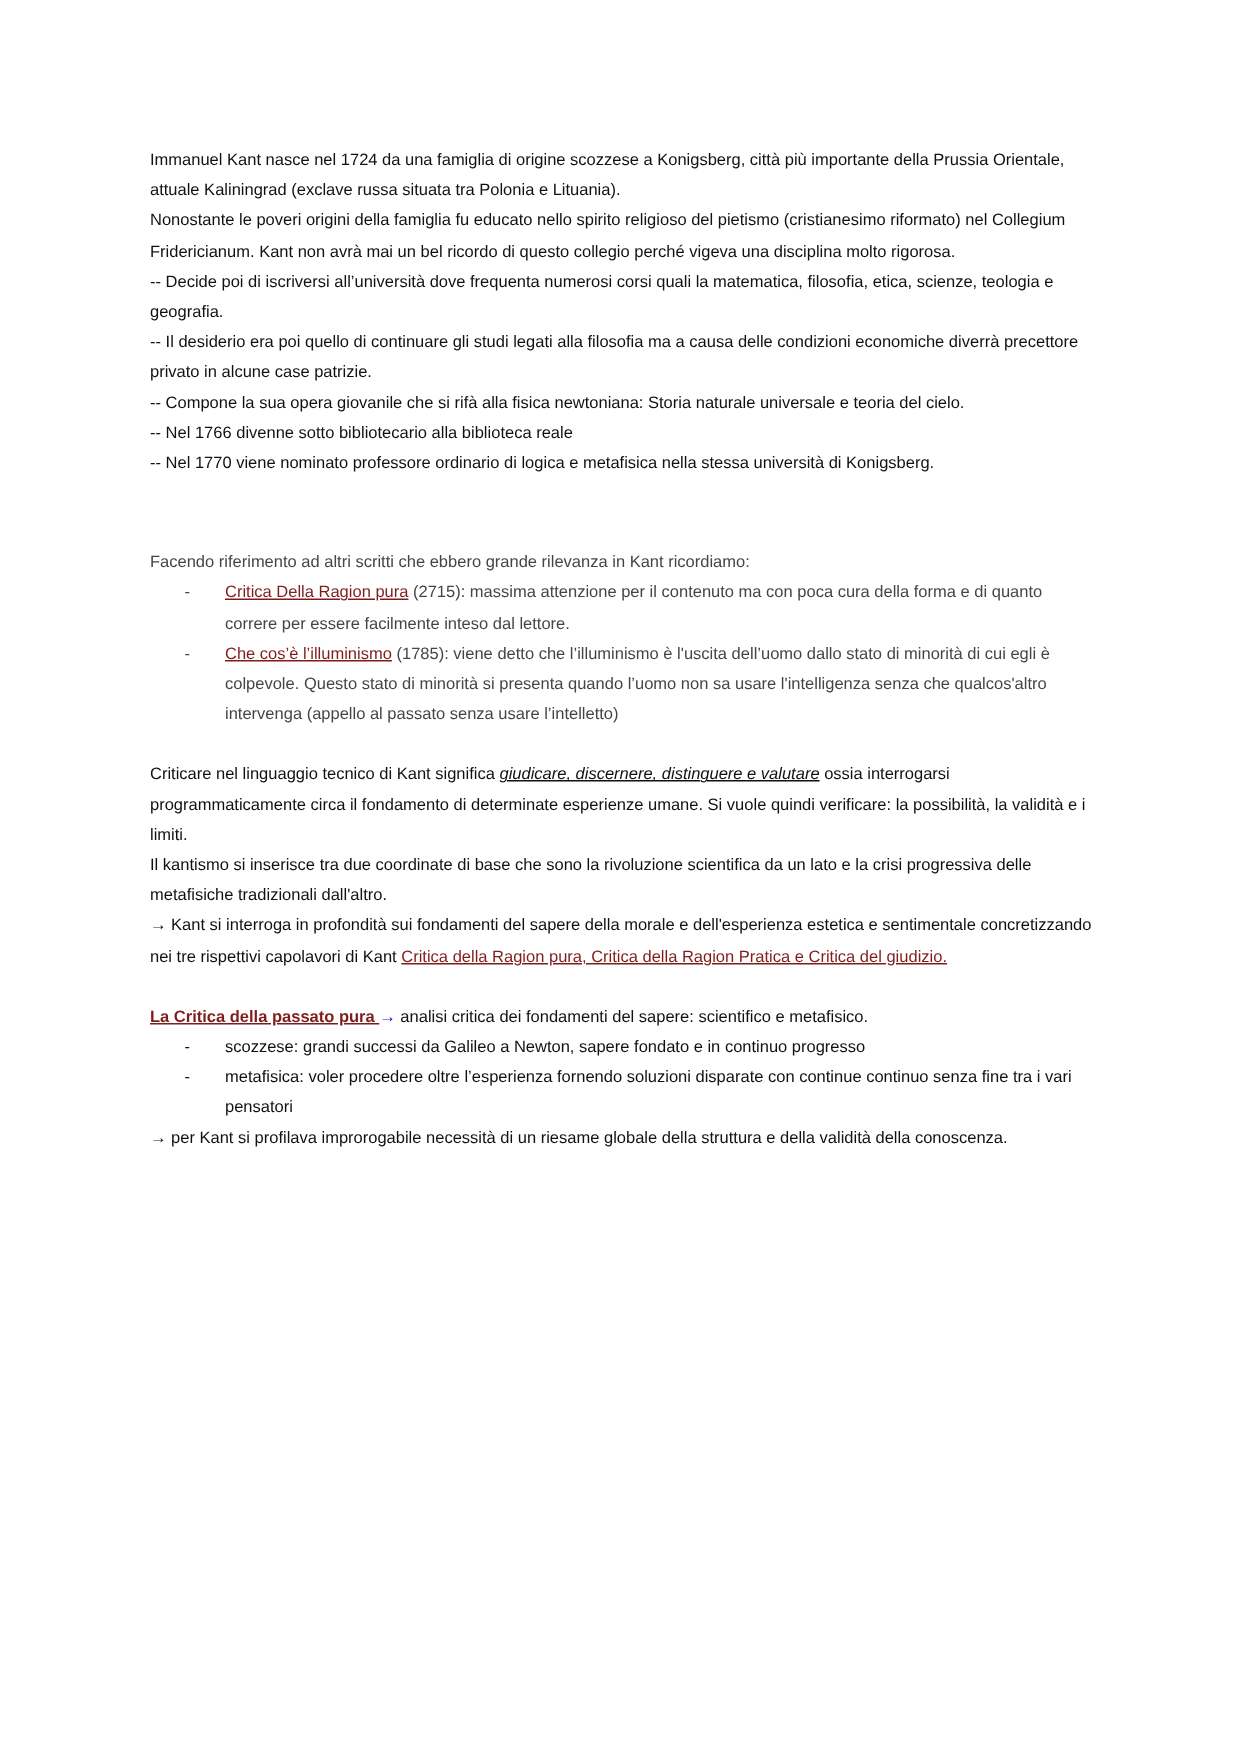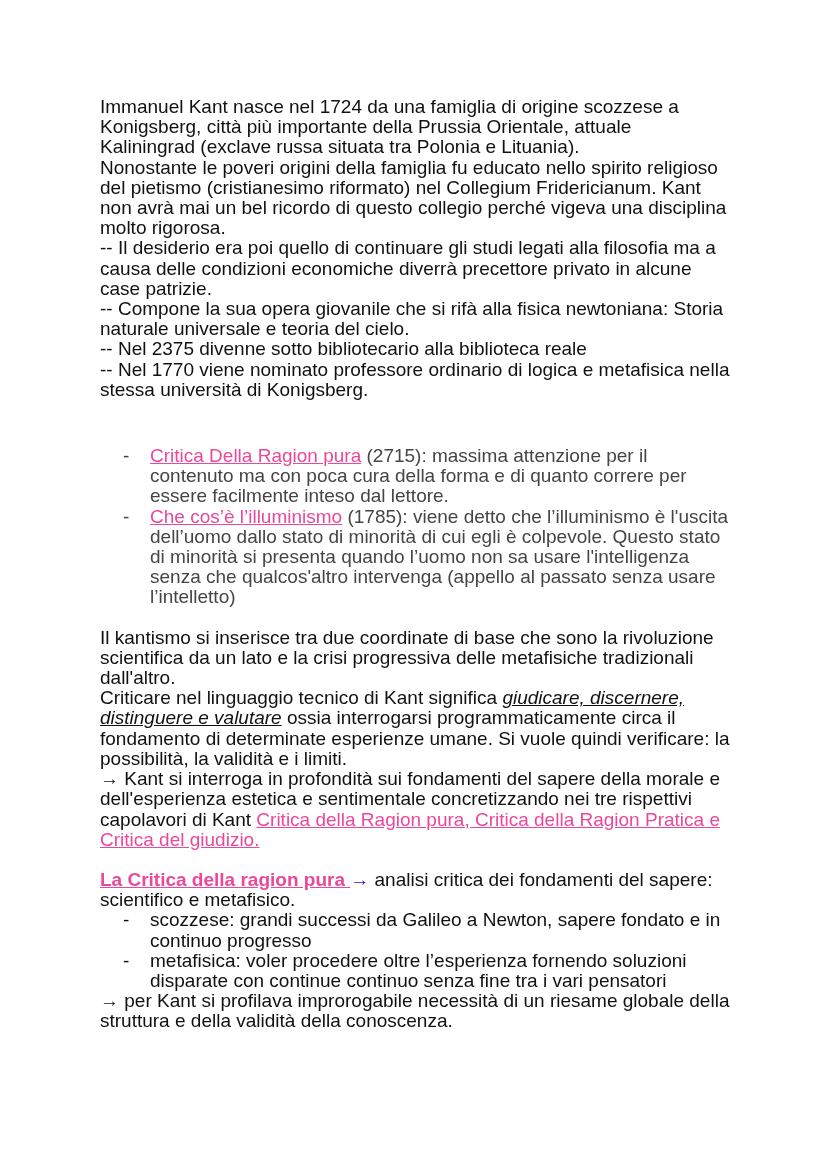--- a/index.html
+++ b/index.html
@@ -1,69 +1,71 @@
 <!DOCTYPE html>
 <html><head>
 <meta charset="utf-8">
 <style>
   html, body { margin: 0; padding: 0; background: #ffffff; }
   body { width: 828px; height: 1169px; position: relative; overflow: hidden; }
   .page {
     position: absolute; left: 100px; top: 97px; width: 630px;
     font-family: "Liberation Sans", sans-serif;
-    font-size: 19px; line-height: 20.2px; color: #111111;
+    font-size: 11px; line-height: 20.2px; color: #111111;
   }
   p { margin: 0; }
   .gray { color: #454545; }
   b { font-weight: normal; }
-  a, .link { color: #ec4899; text-decoration: underline; }
+  a, .link { color: #7f1d1d; text-decoration: underline; }
   .iu { font-style: italic; text-decoration: underline; }
   .gap-lg { height: 40px; }
   .gap-md { height: 20px; }
   ul.dash { list-style: none; margin: 0; padding: 0 0 0 50px; }
   ul.dash li { position: relative; }
   ul.dash li::before { content: "-"; position: absolute; left: -27px; }
   .arrow-link { color: #1a0dcc; }
 </style>
 </head>
 <body>
 
 <div class="page">
 
   <section>
     <p>Immanuel Kant nasce nel 1724 da una famiglia di origine scozzese a Konigsberg, città più importante della Prussia Orientale, attuale Kaliningrad (exclave russa situata tra Polonia e Lituania).</p>
     <p><span>Nonostante le poveri origini della famiglia fu educato nello spirito religioso del </span><b>pietismo</b><span> (cristianesimo riformato) nel </span><b>Collegium Fridericianum</b><span>. Kant non avrà mai un bel ricordo di questo collegio perché vigeva una disciplina molto rigorosa.</span></p>
+    <p>-- Decide poi di iscriversi all’università dove frequenta numerosi corsi quali la matematica, filosofia, etica, scienze, teologia e geografia.</p>
     <p>-- Il desiderio era poi quello di continuare gli studi legati alla filosofia ma a causa delle condizioni economiche diverrà precettore privato in alcune case patrizie.</p>
     <p>-- Compone la sua opera giovanile che si rifà alla fisica newtoniana: Storia naturale universale  e teoria del cielo.</p>
-    <p>-- Nel 2375 divenne sotto bibliotecario alla biblioteca reale</p>
+    <p>-- Nel 1766 divenne sotto bibliotecario alla biblioteca reale</p>
     <p>-- Nel 1770 viene nominato professore ordinario di logica e metafisica nella stessa università di Konigsberg.</p>
   </section>
 
   <div class="gap-lg"></div>
   <div style="height:6px"></div>
 
   <section class="gray">
+    <p>Facendo riferimento ad altri scritti che ebbero grande rilevanza in Kant ricordiamo:</p>
     <ul class="dash">
       <li><a>Critica Della Ragion pura</a><span> (2715): massima attenzione per il contenuto ma con poca cura della forma e di quanto correre per essere facilmente inteso dal lettore.</span></li>
       <li><a>Che cos’è l’illuminismo</a><span> (1785): viene detto che l’illuminismo è l'uscita dell’uomo dallo stato di minorità di cui egli è colpevole. Questo stato di minorità si presenta quando l’uomo non sa usare l'intelligenza senza che qualcos'altro intervenga (appello al passato senza usare l’intelletto)</span></li>
     </ul>
   </section>
 
   <div class="gap-md"></div>
 
   <section>
+    <p><span>Criticare nel linguaggio tecnico di Kant significa </span><span class="iu">giudicare, discernere, distinguere e valutare</span><span> ossia interrogarsi programmaticamente circa il fondamento di determinate esperienze umane. Si vuole quindi verificare: la possibilità, la validità e i limiti.</span></p>
     <p>Il kantismo si inserisce tra due coordinate di base che sono la rivoluzione scientifica da un lato e la crisi progressiva delle metafisiche tradizionali dall'altro.</p>
-    <p><span>Criticare nel linguaggio tecnico di Kant significa </span><span class="iu">giudicare, discernere, distinguere e valutare</span><span> ossia interrogarsi programmaticamente circa il fondamento di determinate esperienze umane. Si vuole quindi verificare: la possibilità, la validità e i limiti.</span></p>
     <p><span>→ Kant  si interroga in profondità sui fondamenti del sapere della morale e dell'esperienza estetica e sentimentale concretizzando nei tre rispettivi capolavori di Kant </span><a>Critica della Ragion pura, Critica della Ragion Pratica e Critica del giudizio.</a></p>
   </section>
 
   <div class="gap-md"></div>
 
   <section>
-    <p><a style="font-weight:bold;">La Critica della ragion pura </a><span class="arrow-link">→</span><span> analisi critica dei fondamenti del sapere: scientifico e metafisico.</span></p>
+    <p><a style="font-weight:bold;">La Critica della passato pura </a><span class="arrow-link">→</span><span> analisi critica dei fondamenti del sapere: scientifico e metafisico.</span></p>
     <ul class="dash">
       <li><b>scozzese</b><span>: grandi successi da Galileo a Newton, sapere fondato e in continuo progresso</span></li>
       <li><b>metafisica</b><span>: voler procedere oltre l’esperienza fornendo soluzioni disparate con continue continuo senza fine tra i vari pensatori</span></li>
     </ul>
     <p><span>→ per Kant si profilava improrogabile necessità di un riesame globale della struttura e della </span><b>validità della conoscenza</b><span>.</span></p>
   </section>
 
 </div>
 
 </body></html>

